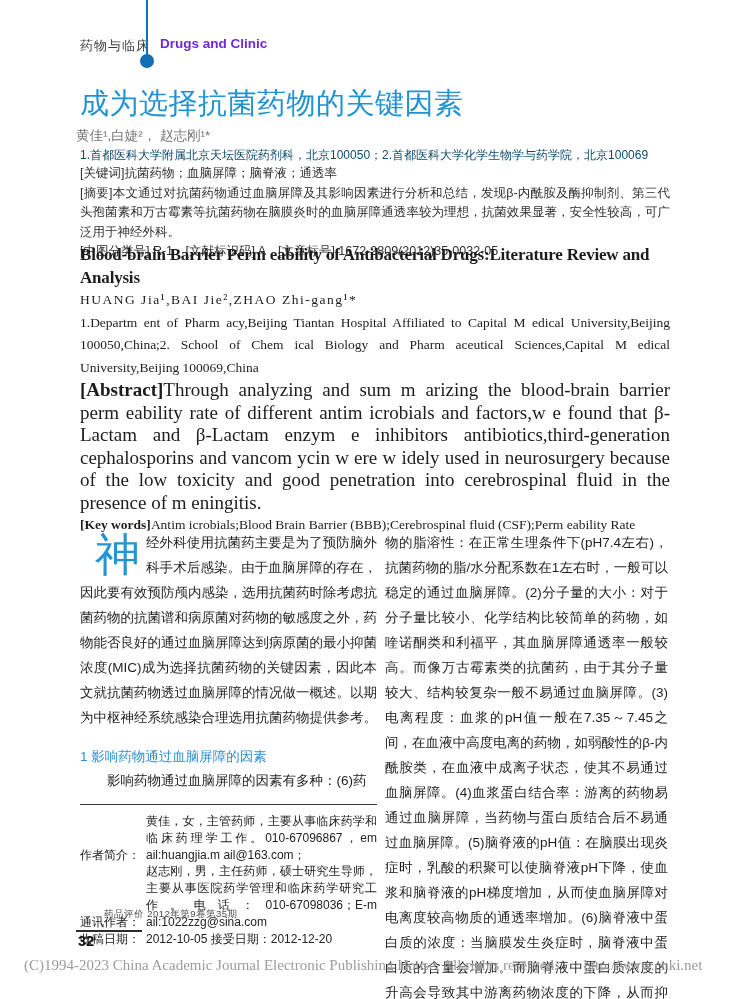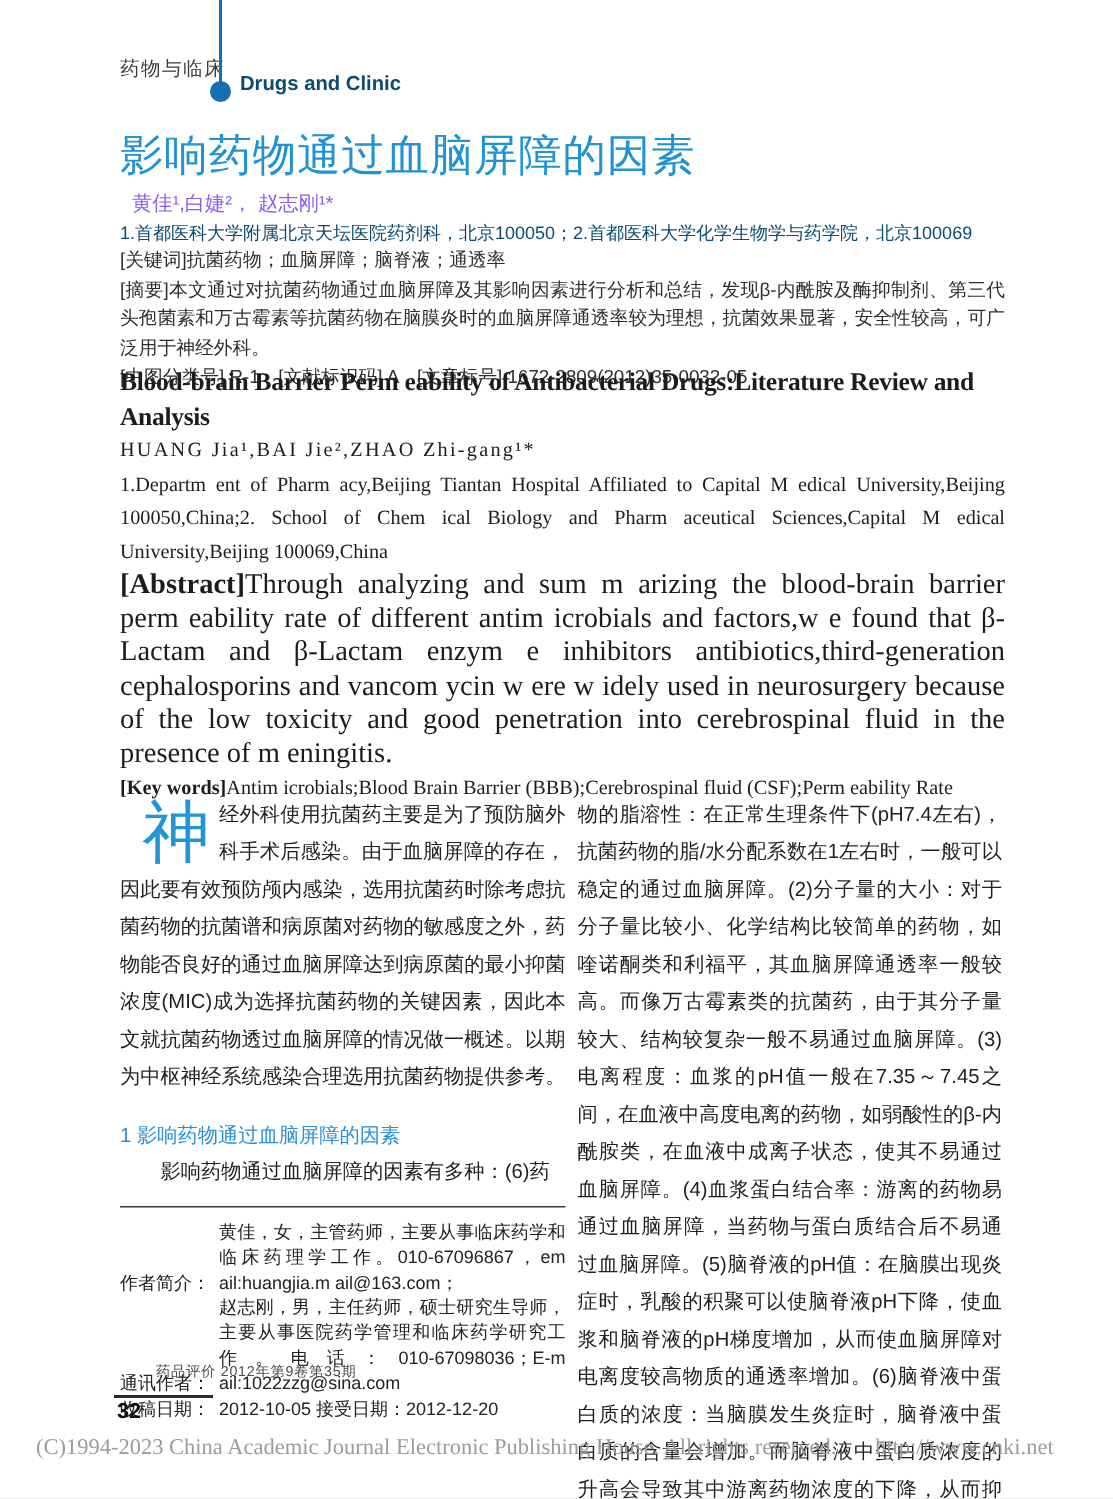--- a/index.html
+++ b/index.html
@@ -3,26 +3,26 @@
 <meta charset="utf-8">
 <style>
   html,body{margin:0;padding:0;background:#e8e8e8;}
   .page{
     position:relative;width:742px;height:999px;background:#ffffff;
     font-family:"Liberation Sans",sans-serif;color:#2a2a2a;overflow:hidden;
     margin:0 auto;
   }
   
   .hdr-cn{position:absolute;left:80px;top:37px;font-size:13px;color:#3c3c3c;letter-spacing:1px;}
-  .hdr-en{position:absolute;left:160px;top:48px;font-size:13.5px;font-weight:bold;color:#0c4a6e;}
+  .hdr-en{position:absolute;left:160px;top:36px;font-size:13.5px;font-weight:bold;color:#6d28d9;}
   .hdr-vline{position:absolute;left:146px;top:0;width:2px;height:57px;background:#1470b4;}
   .hdr-dot{position:absolute;left:140px;top:54px;width:14px;height:14px;border-radius:50%;background:#1470b4;}
   
   .title-cn{position:absolute;left:80px;top:84px;font-size:29px;color:#2193d3;letter-spacing:0.5px;font-weight:500;}
-  .authors-cn{position:absolute;left:88px;top:127px;font-size:13.5px;color:#8b5cf6;}
+  .authors-cn{position:absolute;left:76px;top:127px;font-size:13.5px;color:#737373;}
   .affil-cn{position:absolute;left:80px;top:147px;width:590px;font-size:12px;color:#0c4a6e;}
   .meta-cn{position:absolute;left:80px;top:164px;width:590px;font-size:12.5px;line-height:19.5px;color:#2e2e2e;text-align:justify;}
   .meta-cn div{white-space:pre-wrap;}
   
   .en-block{position:absolute;left:80px;top:244px;width:590px;font-family:"Liberation Serif",serif;color:#1c1c1c;line-height:22.5px;}
   .en-title{font-size:17px;font-weight:bold;letter-spacing:-0.2px;}
   .en-authors{font-size:13.5px;letter-spacing:1.5px;}
   .en-affil{font-size:13.5px;text-align:justify;}
   .en-abs{font-size:19px;text-align:justify;}
   .en-kw{font-size:13.5px;}
@@ -54,21 +54,21 @@
 </head>
 <body>
 
 <div class="page">
 
   <div class="hdr-cn">药物与临床</div>
   <div class="hdr-vline"></div>
   <div class="hdr-dot"></div>
   <div class="hdr-en">Drugs and Clinic</div>
 
-  <div class="title-cn">影响药物通过血脑屏障的因素</div>
+  <div class="title-cn">成为选择抗菌药物的关键因素</div>
   <div class="authors-cn">黄佳¹,白婕²， 赵志刚¹*</div>
   <div class="affil-cn">1.首都医科大学附属北京天坛医院药剂科，北京100050；2.首都医科大学化学生物学与药学院，北京100069</div>
   <div class="meta-cn">
     <div>[关键词]抗菌药物；血脑屏障；脑脊液；通透率</div>
     <div>[摘要]本文通过对抗菌药物通过血脑屏障及其影响因素进行分析和总结，发现β-内酰胺及酶抑制剂、第三代头孢菌素和万古霉素等抗菌药物在脑膜炎时的血脑屏障通透率较为理想，抗菌效果显著，安全性较高，可广泛用于神经外科。</div>
     <div>[中图分类号] R-1　[文献标识码] A　[文章标号] 1672-2809(2012)35-0032-05</div>
   </div>
 
   <div class="en-block">
     <div class="en-title">Blood-brain Barrier Perm eability of Antibacterial Drugs:Literature Review and Analysis</div>

